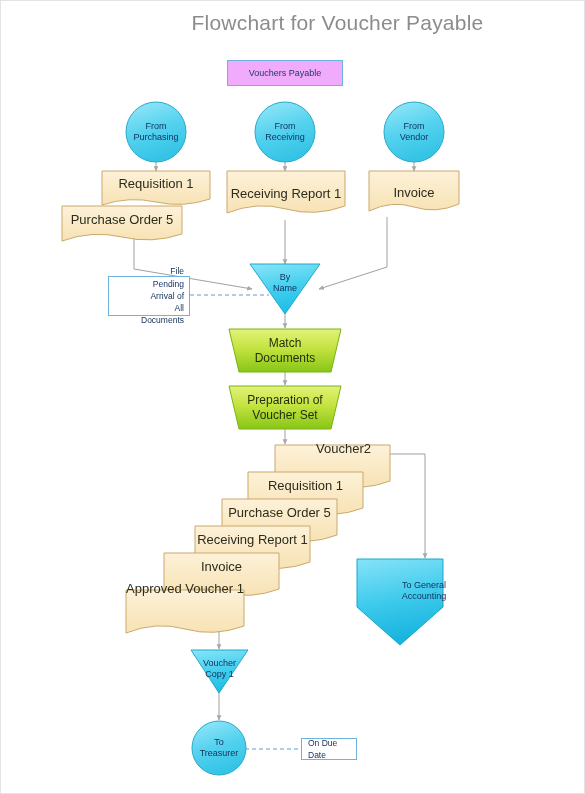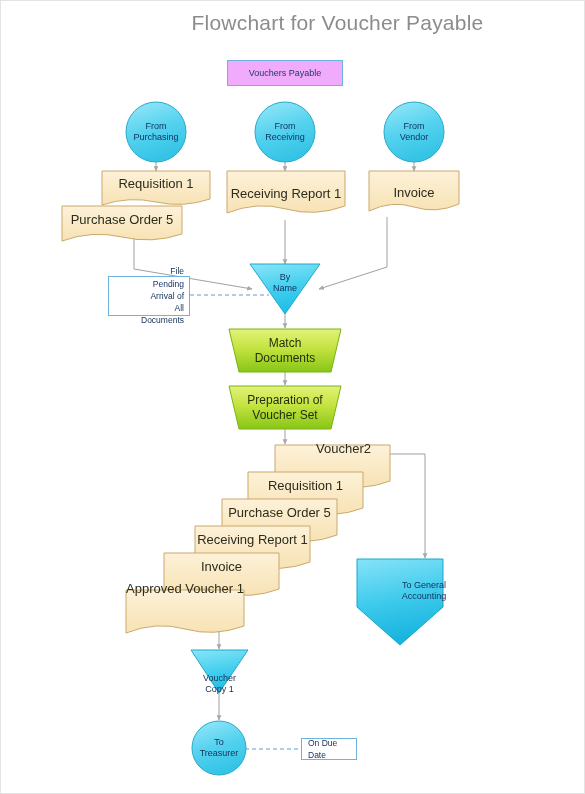--- a/index.html
+++ b/index.html
@@ -238,21 +238,21 @@
   </div>
   <div class="shape-label doc" style="left:125px;top:565px;width:118px;height:22px;margin-top:12px;">
     <span>Approved Voucher 1</span>
   </div>
 
   <div class="shape-label" style="left:358px;top:575px;width:82px;height:30px;padding-left:24px;">
     <span>To General
 Accounting</span>
   </div>
 
-  <div class="shape-label" style="left:190px;top:654px;width:57px;height:28px;margin-top:15px;">
+  <div class="shape-label" style="left:190px;top:654px;width:57px;height:28px;">
     <span>Voucher
 Copy 1</span>
   </div>
 
   <div class="shape-label" style="left:189px;top:733px;width:58px;height:28px;">
     <span>To
 Treasurer</span>
   </div>
 
   <div class="node note-box" style="left:107px;top:275px;width:82px;height:40px;">

